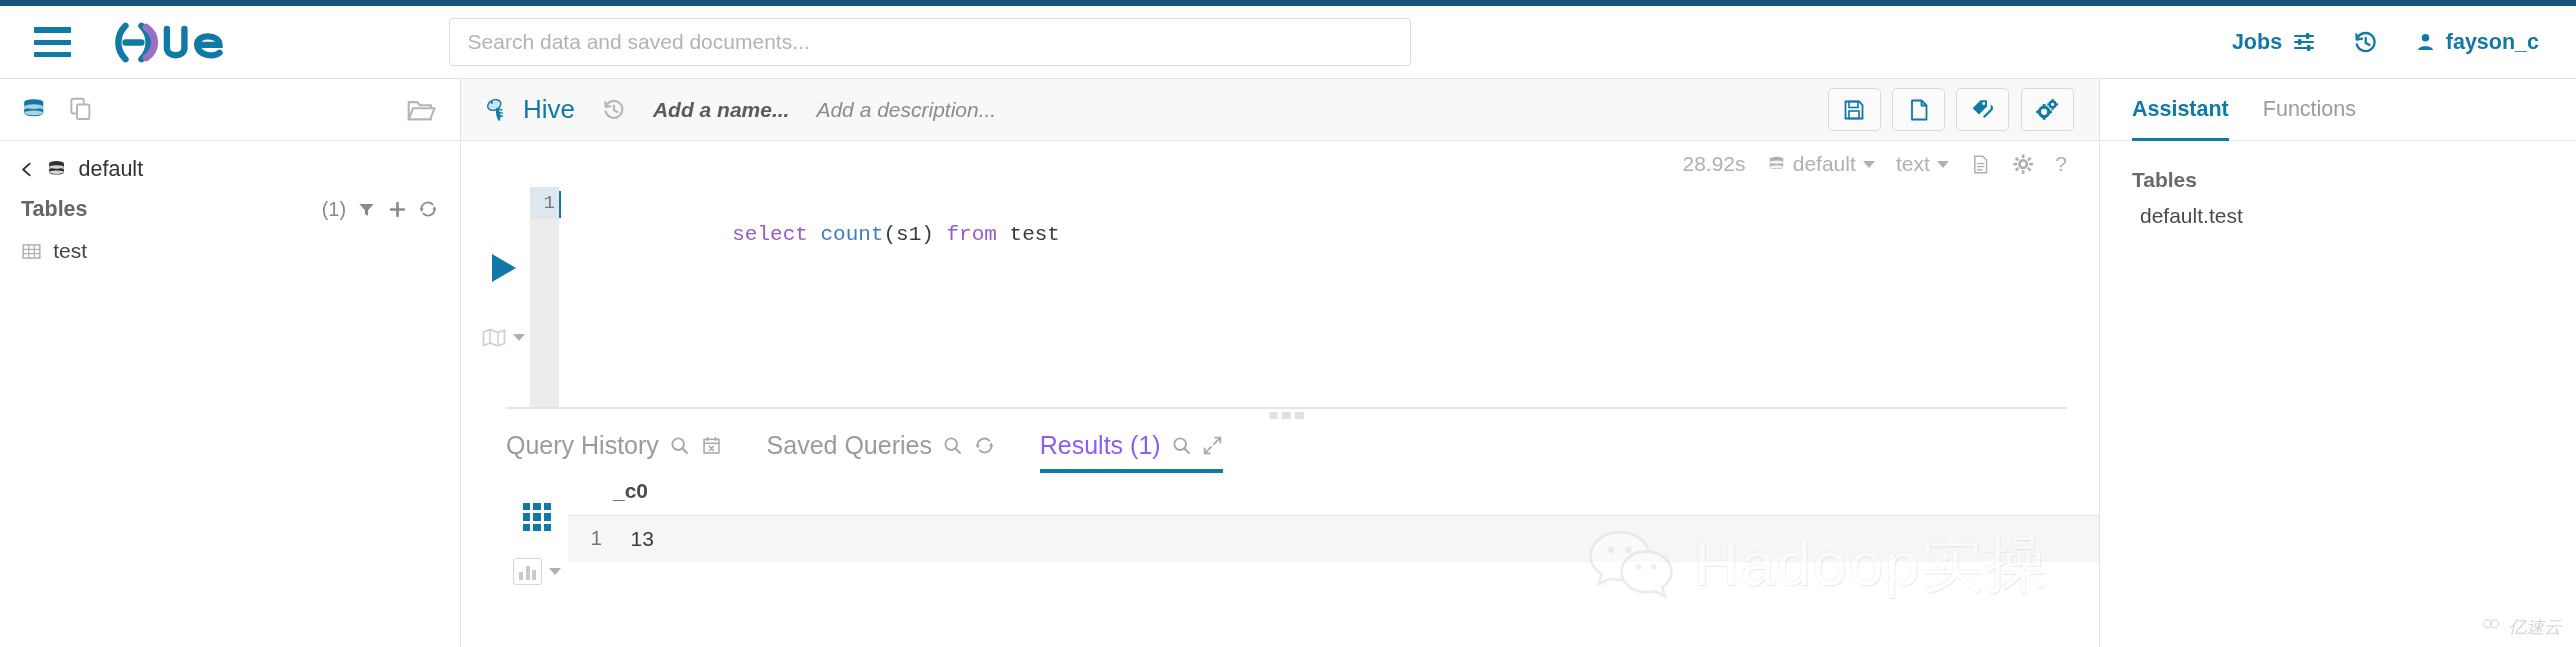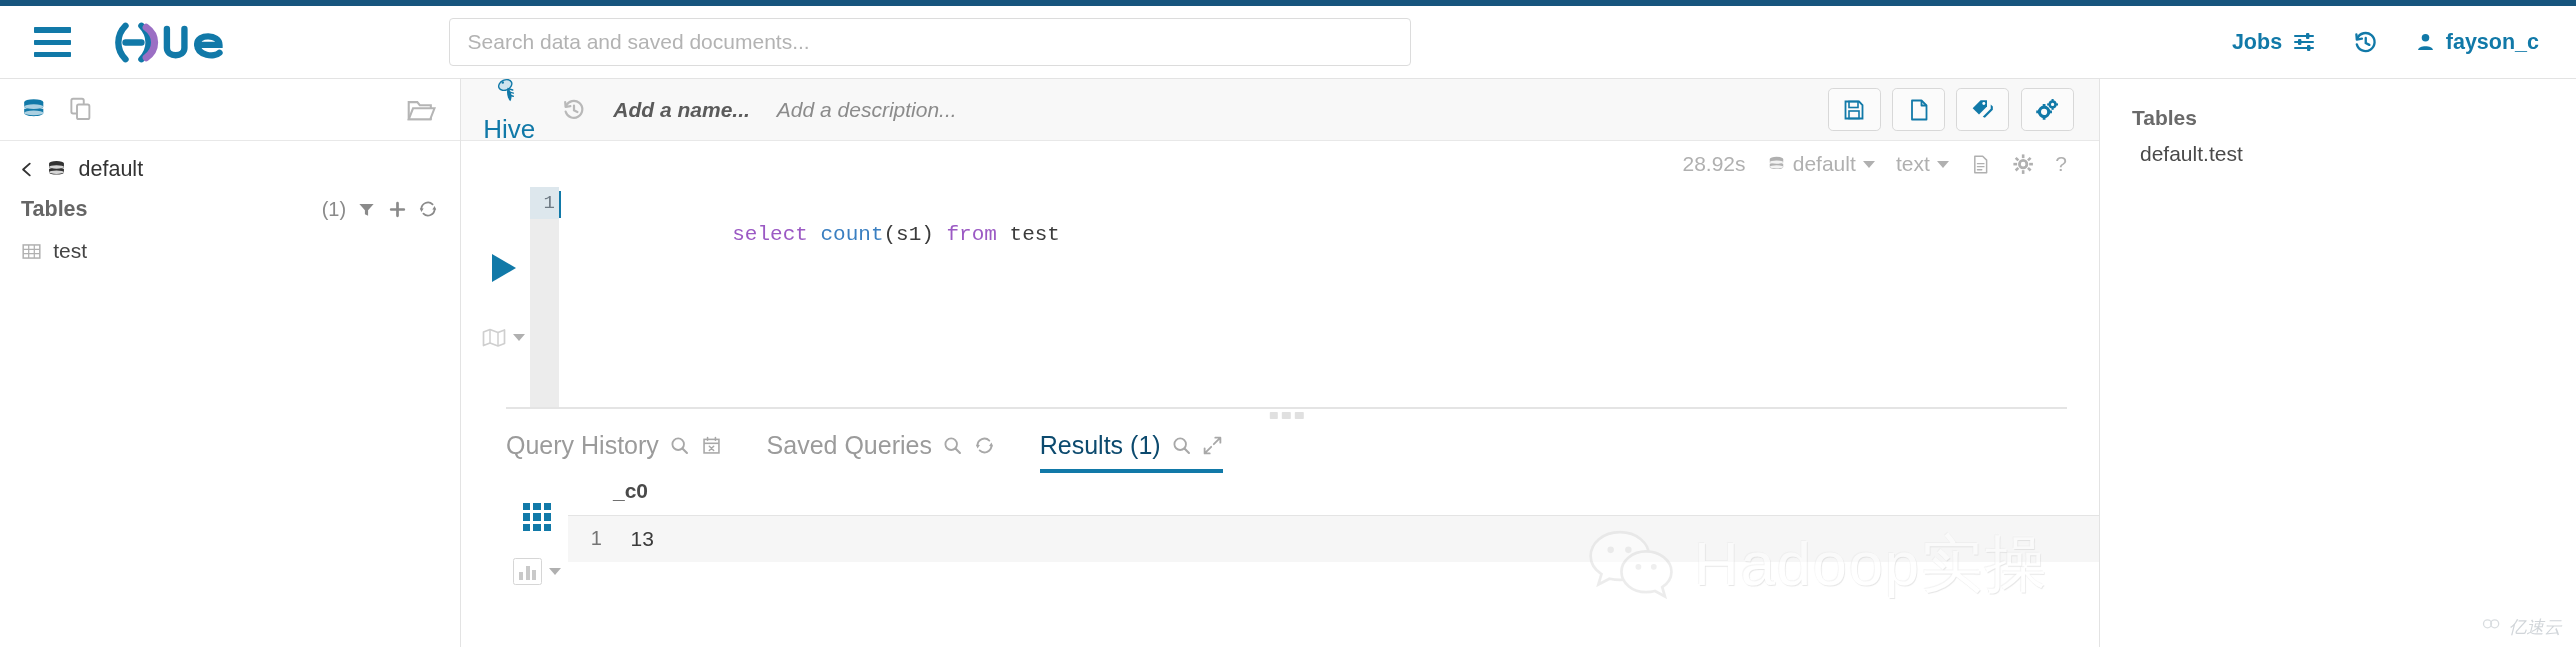--- a/index.html
+++ b/index.html
@@ -82,21 +82,21 @@
 
   .table-item { display:flex; align-items:center; gap:11.2px; padding: 9.6px 21px; cursor:pointer; }
   .table-item .tname { font-size:21px; color:#444; }
 
   
   .center { flex:1; display:flex; flex-direction:column; background:#fff; min-width:0; position:relative; }
   .editor-header {
     height: 62px; background:#f8f8f8; border-bottom:0.8px solid #e8e8e8;
     display:flex; align-items:center; padding: 0 25.5px 0 22.3px; gap: 27px;
   }
-  .hive-label { display:flex; align-items:center; gap:9.6px; color:#1179a8; font-size:26px;flex-direction:column; }
+  .hive-label { display:flex; align-items:center; gap:9.6px; color:#1179a8; font-size:26px; }
   .add-name { font-size:21px; font-weight:700; font-style:italic; color:#5b5b5b; cursor:pointer; }
   .add-desc { font-size:21px; font-style:italic; color:#8b8b8b; cursor:pointer; }
   .eh-right { margin-left:auto; display:flex; align-items:center; gap:11.2px; }
   .tool-btn {
     width: 53px; height: 43px; background:#fbfbfb;
     border:0.8px solid #d8d8d8; border-radius:4.8px;
     display:flex; align-items:center; justify-content:center; cursor:pointer;
   }
 
   .query-meta {
@@ -129,21 +129,21 @@
   .tok-pn { color:#3b3b3b; }
 
   .splitter { height: 1.6px; background:#e4e4e4; margin: 0 32px 0 45px; position:relative; }
   .grip { position:absolute; left:50%; transform:translateX(-50%); top:4.8px; display:flex; gap:4px; }
   .grip i { width:8.8px;height:6.4px;background:#e0e0e0;display:block; border-radius:0.8px;}
 
   .result-tabs {
     display:flex; align-items:flex-end; gap: 0; padding: 24px 0 0 45px; height: 64px;
   }
   .rtab { display:flex; align-items:center; gap:10.4px; padding: 0 0 12.8px 0; margin-right: 45px; cursor:pointer; color:#9b9b9b; font-size:25px; position:relative; }
-  .rtab.active { color:#0c4a6e; }
+  .rtab.active { color:#8b5cf6; }
   .rtab.active::after { content:""; position:absolute; left:0; right:0; bottom:0; height:4px; background:#1179a8; }
 
   .results-zone { flex:1; display:flex; padding-left: 45px; min-height:0; }
   .res-icons { width: 62px; padding-top: 30px; display:flex; flex-direction:column; align-items:center; gap: 27px; }
   .grid-ico { display:grid; grid-template-columns:repeat(3,7.2px); grid-template-rows:repeat(3,7.2px); gap:3.2px; cursor:pointer; }
   .grid-ico i { background:#1179a8; display:block; }
   .chart-ico-row { display:flex; align-items:center; gap:6.4px; cursor:pointer; }
   .chart-box { width:29px;height:27px;border:0.8px solid #d6d6d6;border-radius:2.4px;display:flex;align-items:flex-end;justify-content:center;gap:2.4px;padding:3.2px 0 4px; }
   .chart-box i { width:4px; background:#c9c9c9; display:block; }
 
@@ -534,20 +534,24 @@
           <circle cx="10.8" cy="6.2" r=".85" fill="#e2e2e2"></circle>
         <path d="M15.4 6.6 C11.8 6.6 9 9 9 11.9 C9 14.8 11.8 17.2 15.4 17.2 C16.2 17.2 17 17.1 17.7 16.9 L20.3 18.3 L19.6 15.9 C21.1 14.9 22 13.5 22 11.9 C22 9 19 6.6 15.4 6.6 Z" fill="#ffffff" stroke="#dedede" stroke-width=".7"></path>
         <circle cx="13.4" cy="10.6" r=".75" fill="#e2e2e2"></circle>
           <circle cx="17.4" cy="10.6" r=".75" fill="#e2e2e2"></circle>
       </svg>
       <span class="wm-text">Hadoop实操</span>
     </div>
   </div>
 
   <div class="right-panel">
+    <div class="rp-tabs">
+      <span class="rp-tab active">Assistant</span>
+      <span class="rp-tab">Functions</span>
+    </div>
     <div class="rp-section">
       <div class="sec-title">Tables</div>
       <div class="rp-item">default.test</div>
     </div>
   </div>
 </div>
 
 <div class="wm-corner">
   <svg width="21" height="16" viewBox="0 0 26 20">
     <circle cx="8" cy="11" r="5" fill="none" stroke="#aab3ba" stroke-width="1.6"></circle>

